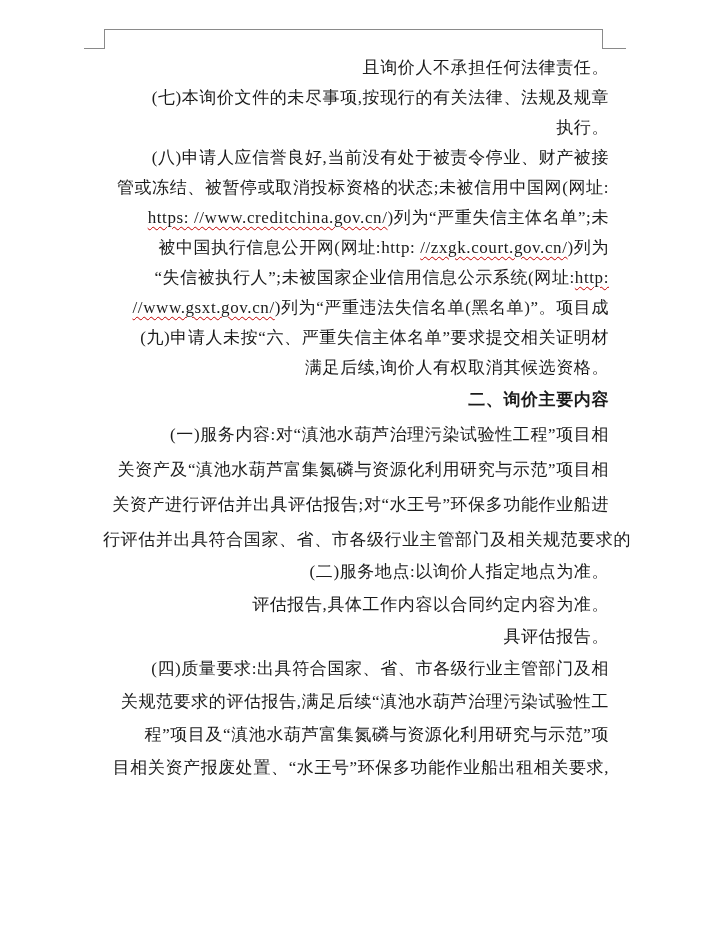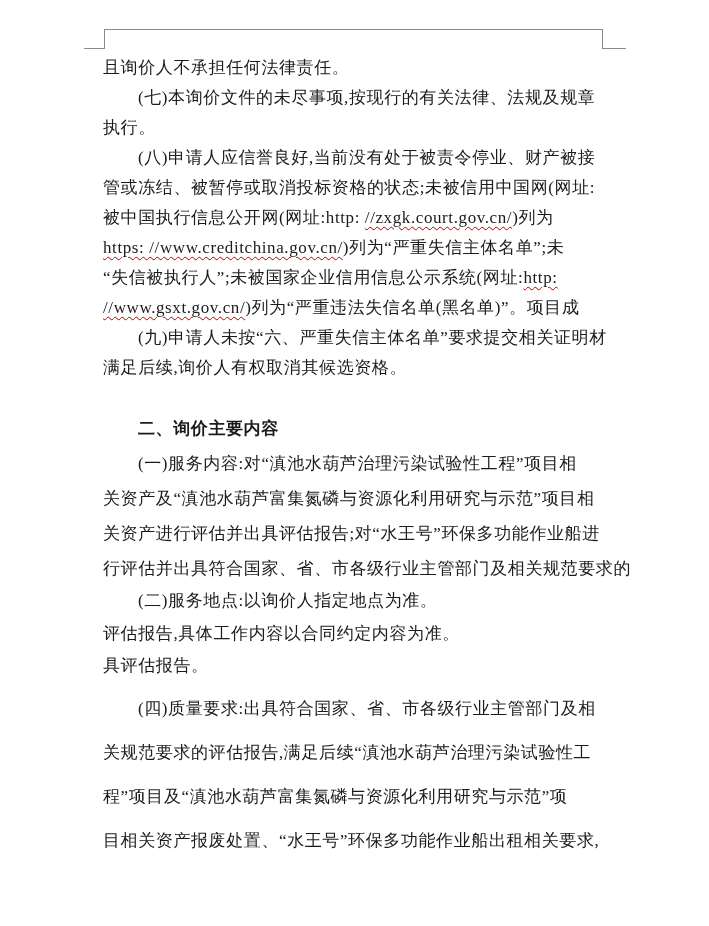--- a/index.html
+++ b/index.html
@@ -7,20 +7,21 @@
     padding: 0;
     background: #ffffff;
   }
   .page {
     position: relative;
     width: 709px;
     height: 862px;
     background: #ffffff;
     overflow: hidden;
     font-family: "Liberation Serif", "DejaVu Serif", serif;
+    text-align: right;
   }
   
   .mark {
     position: absolute;
     background: #8a8a8a;
   }
   .m-top-long     { left: 104px; top: 29px;  width: 499px; height: 1px; }
   .m-tl-v         { left: 104px; top: 29px;  width: 1px;   height: 20px; }
   .m-tl-h         { left: 84px;  top: 48px;  width: 21px;  height: 1px; }
   .m-tr-v         { left: 602px; top: 29px;  width: 1px;   height: 20px; }
@@ -39,22 +40,22 @@
     font-size: 17px;
     letter-spacing: 0.6px;
   }
   .line {
     height: 30px;
     line-height: 30px;
     white-space: pre;
   }
   .line.indent { padding-left: 35px; }
   .line.bold   { font-weight: bold; }
-  .lh33 { height: 33px; line-height: 33px; margin-top: 11px; }
-  .lh34 { height: 34px; line-height: 34px; margin-top: 29px; }
+  .lh33 { height: 33px; line-height: 33px; }
+  .lh34 { height: 34px; line-height: 34px; }
   .lh35 { height: 35px; line-height: 35px; }
 
   .wavy {
     text-decoration-line: underline;
     text-decoration-style: wavy;
     text-decoration-color: #c00000;
     text-decoration-thickness: 1px;
     text-underline-offset: 3px;
   }
 </style>
@@ -72,22 +73,22 @@
   <div class="mark m-bl-v" style="background: rgb(138, 138, 138);"></div>
   <div class="mark m-br-h" style="background: rgb(138, 138, 138);"></div>
   <div class="mark m-br-v" style="background: rgb(138, 138, 138);"></div>
 
   <div class="text-area" style="color: rgb(27, 27, 27);">
       <div class="line"><span>且询价人不承担任何法律责任。</span></div>
       <div class="line indent"><span>(七)本询价文件的未尽事项,按现行的有关法律、法规及规章</span></div>
       <div class="line"><span>执行。</span></div>
       <div class="line indent"><span>(八)申请人应信誉良好,当前没有处于被责令停业、财产被接</span></div>
       <div class="line"><span>管或冻结、被暂停或取消投标资格的状态;未被信用中国网(网址:</span></div>
+      <div class="line"><span class="wavy" style="text-decoration-color: rgb(192, 0, 0);">https: //www.creditchina.gov.cn/</span><span>)列为“严重失信主体名单”;未</span></div>
       <div class="line"><span>被中国执行信息公开网(网址:http: </span><span class="wavy" style="text-decoration-color: rgb(192, 0, 0);">//zxgk.court.gov.cn/</span><span>)列为</span></div>
-      <div class="line"><span class="wavy" style="text-decoration-color: rgb(192, 0, 0);">https: //www.creditchina.gov.cn/</span><span>)列为“严重失信主体名单”;未</span></div>
       <div class="line"><span>“失信被执行人”;未被国家企业信用信息公示系统(网址:</span><span class="wavy" style="text-decoration-color: rgb(192, 0, 0);">http:</span></div>
       <div class="line"><span class="wavy" style="text-decoration-color: rgb(192, 0, 0);">//www.gsxt.gov.cn/</span><span>)列为“严重违法失信名单(黑名单)”。项目成</span></div>
       <div class="line indent"><span>(九)申请人未按“六、严重失信主体名单”要求提交相关证明材</span></div>
       <div class="line"><span>满足后续,询价人有权取消其候选资格。</span></div>
       <div class="line indent bold lh34"><span>二、询价主要内容</span></div>
       <div class="line indent lh35"><span>(一)服务内容:对“滇池水葫芦治理污染试验性工程”项目相</span></div>
       <div class="line lh35"><span>关资产及“滇池水葫芦富集氮磷与资源化利用研究与示范”项目相</span></div>
       <div class="line lh35"><span>关资产进行评估并出具评估报告;对“水王号”环保多功能作业船进</span></div>
       <div class="line lh35"><span>行评估并出具符合国家、省、市各级行业主管部门及相关规范要求的</span></div>
       <div class="line indent"><span>(二)服务地点:以询价人指定地点为准。</span></div>

